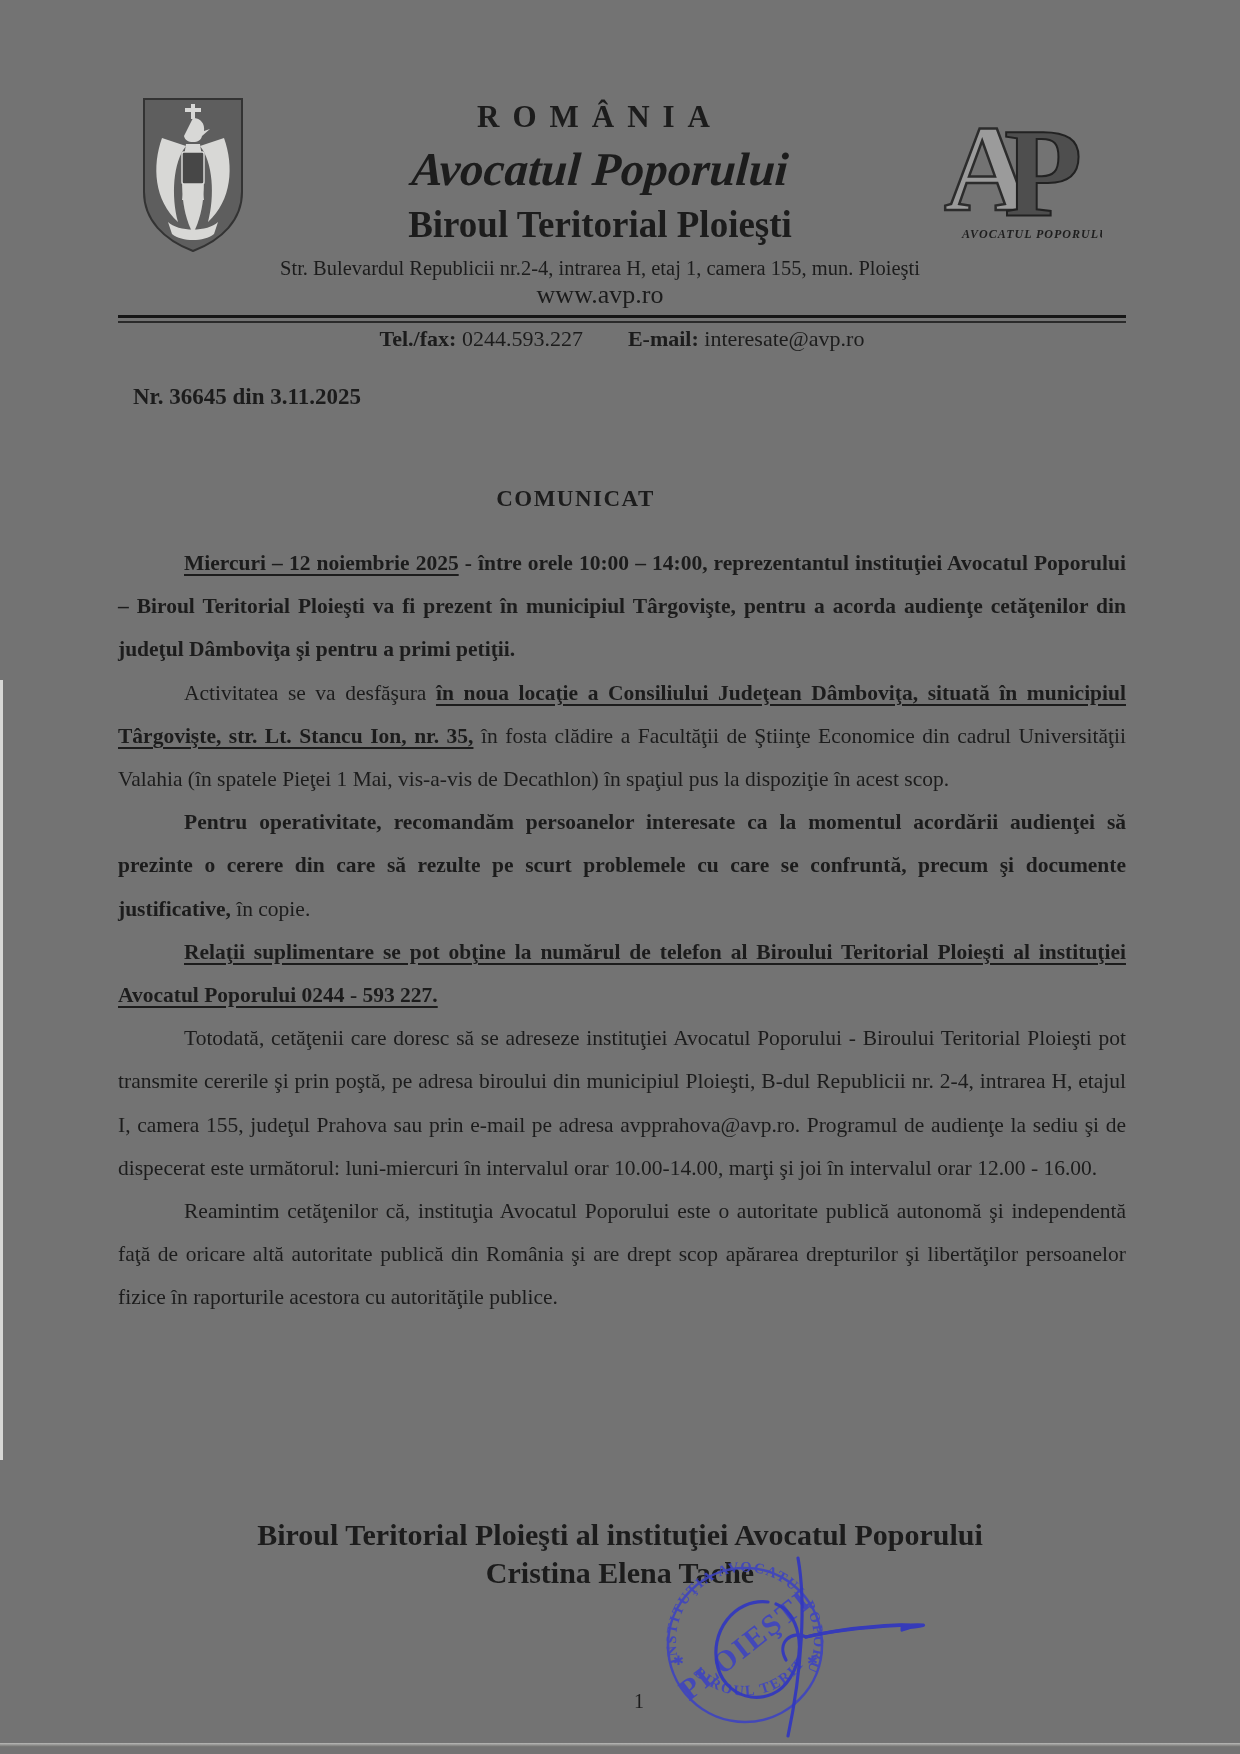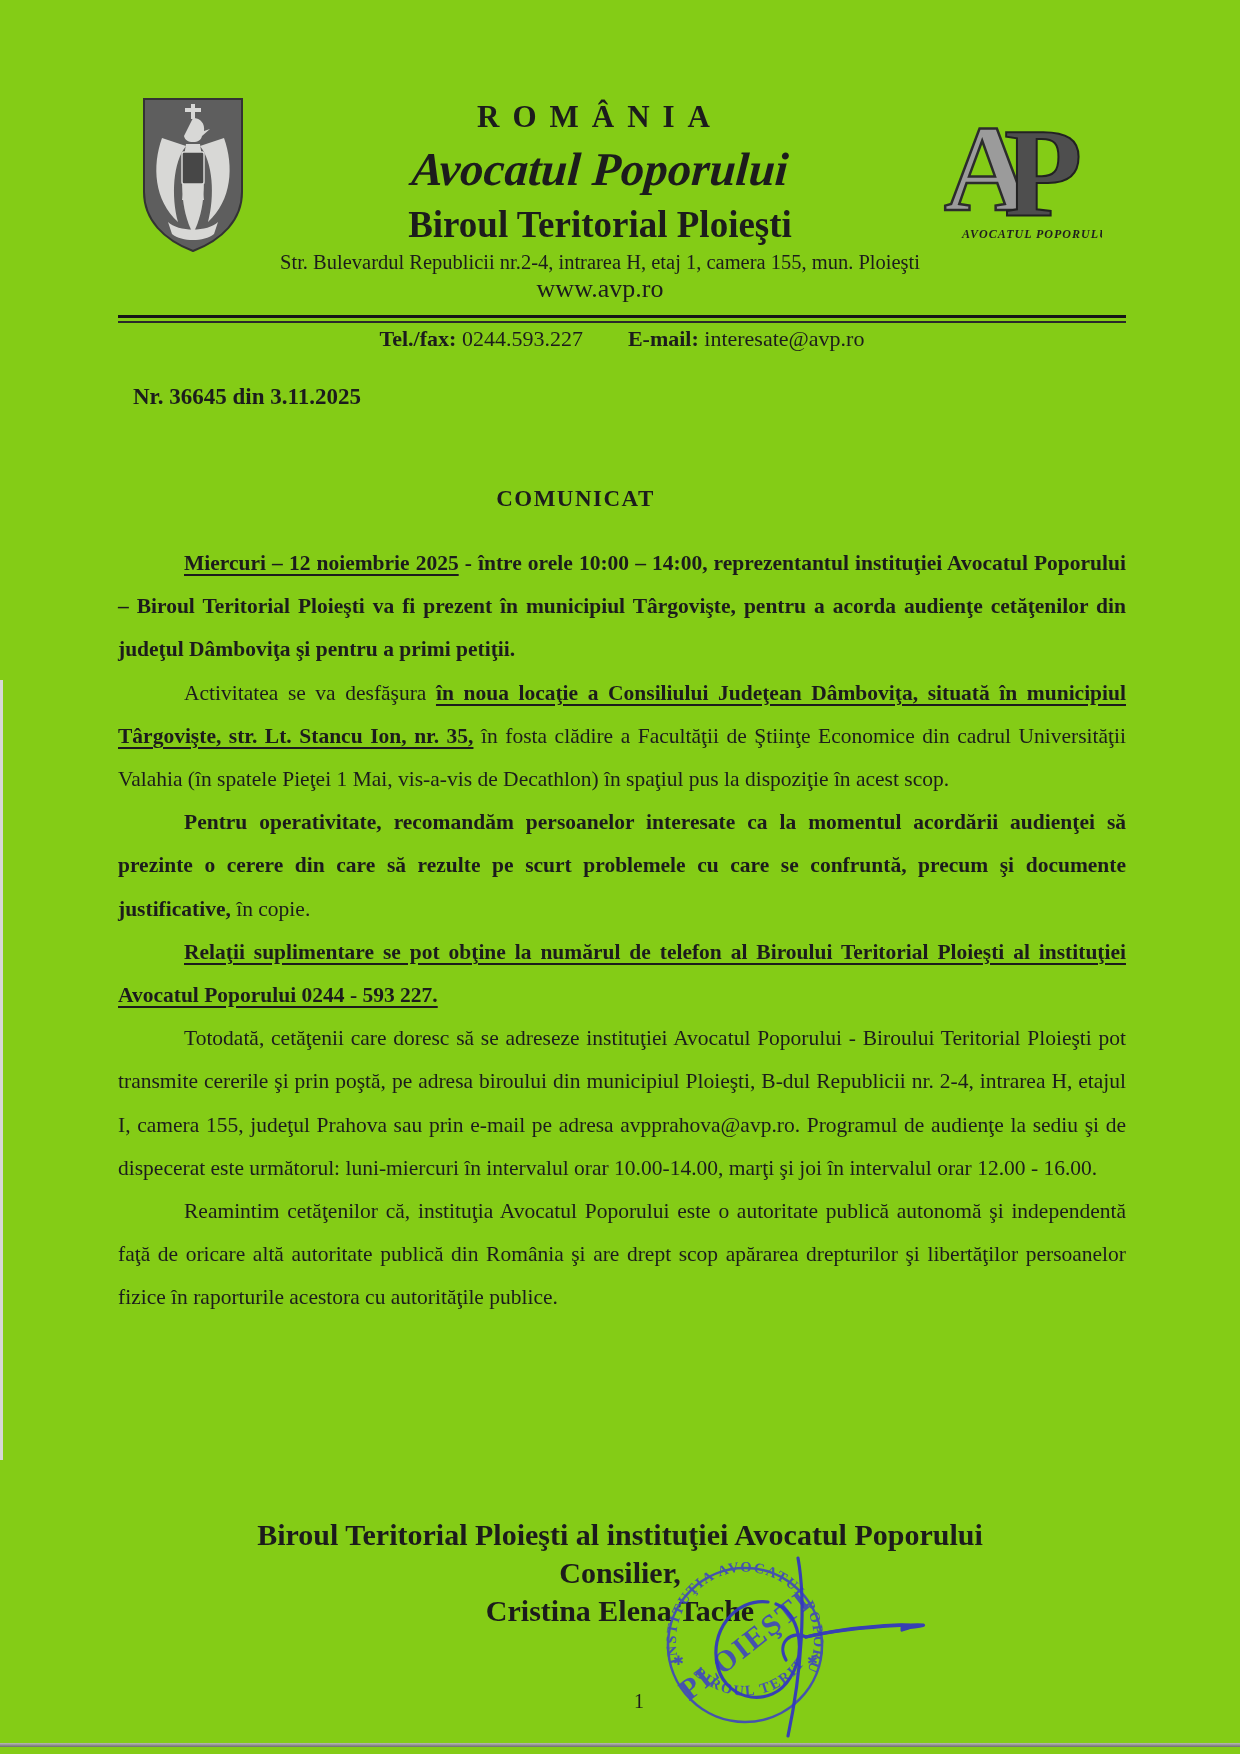--- a/index.html
+++ b/index.html
@@ -1,31 +1,31 @@
 <!DOCTYPE html>
 <html><head>
 <meta charset="utf-8">
 <style>
   html,body{margin:0;padding:0;background:#888;}
   .page{
     position:relative;
     width:1240px;height:1754px;
     margin:0 auto;
-    background:#84cc16;
+    background:#737373;
     overflow:hidden;
     color:#1c1c1c;
     font-family:"Liberation Serif","DejaVu Serif",serif;
   }
   
   .coa{position:absolute;left:138px;top:96px;width:110px;height:158px;}
   .header-center{position:absolute;left:250px;top:100px;width:700px;text-align:center;}
   .country{font-size:31px;font-weight:bold;letter-spacing:13px;line-height:34px;}
   .script-name{font-size:47px;font-style:italic;font-weight:600;line-height:58px;margin-top:6px;transform:skewX(-4deg);}
   .office{font-size:37px;font-weight:bold;line-height:32px;margin-top:11px;}
-  .address{font-size:20.5px;line-height:27px;margin-top:8px;}
+  .address{font-size:20.5px;line-height:27px;margin-top:14px;}
   .website{font-size:26px;line-height:26px;}
   .ap-logo{position:absolute;left:942px;top:98px;width:160px;height:148px;}
   .double-rule{position:absolute;left:118px;top:315px;width:1008px;}
   .double-rule .r1{height:3px;background:#161616;}
   .double-rule .r2{height:2px;background:#2a2a2a;margin-top:3px;}
   .contact-line{
     position:absolute;left:118px;top:326px;width:1008px;
     text-align:center;font-size:22px;
   }
   .contact-line .lbl{font-weight:bold;}
@@ -109,21 +109,20 @@
       <p><span class="run-bu">Miercuri – 12 noiembrie 2025</span><span class="run-b"> - între orele 10:00 – 14:00, reprezentantul instituţiei Avocatul Poporului – Biroul Teritorial Ploieşti va fi prezent în municipiul Târgovişte, pentru a acorda audienţe cetăţenilor din judeţul Dâmboviţa şi pentru a primi petiţii.</span></p>
       <p><span class="run-r">Activitatea se va desfăşura </span><span class="run-bu">în noua locaţie a Consiliului Judeţean Dâmboviţa, situată în municipiul Târgovişte, str. Lt. Stancu Ion, nr. 35,</span><span class="run-r"> în fosta clădire a Facultăţii de Ştiinţe Economice din cadrul Universităţii Valahia (în spatele Pieţei 1 Mai, vis-a-vis de Decathlon) în spaţiul pus la dispoziţie în acest scop.</span></p>
       <p><span class="run-b">Pentru operativitate, recomandăm persoanelor interesate ca la momentul acordării audienţei să prezinte o cerere din care să rezulte pe scurt problemele cu care se confruntă, precum şi documente justificative,</span><span class="run-r"> în copie.</span></p>
       <p><span class="run-bu">Relaţii suplimentare se pot obţine la numărul de telefon al Biroului Teritorial Ploieşti al instituţiei Avocatul Poporului 0244 - 593 227.</span></p>
       <p><span class="run-r">Totodată, cetăţenii care doresc să se adreseze instituţiei Avocatul Poporului - Biroului Teritorial Ploieşti pot transmite cererile şi prin poştă, pe adresa biroului din municipiul Ploieşti, B-dul Republicii nr. 2-4, intrarea H, etajul I, camera 155, judeţul Prahova sau prin e-mail pe adresa avpprahova@avp.ro. Programul de audienţe la sediu şi de dispecerat este următorul: luni-miercuri în intervalul orar 10.00-14.00, marţi şi joi în intervalul orar 12.00 - 16.00.</span></p>
       <p><span class="run-r">Reamintim cetăţenilor că, instituţia Avocatul Poporului este o autoritate publică autonomă şi independentă faţă de oricare altă autoritate publică din România şi are drept scop apărarea drepturilor şi libertăţilor persoanelor fizice în raporturile acestora cu autorităţile publice.</span></p>
     </div>
 
   <div class="sig-block">
     <div>Biroul Teritorial Ploieşti al instituţiei Avocatul Poporului</div>
-    <div>Consilier,</div>
     <div>Cristina Elena Tache</div>
   </div>
 
   <svg class="stamp" viewBox="0 0 205 205">
     <g opacity="0.88">
       <circle cx="102" cy="102" r="77" fill="none" stroke="#3d43c2" stroke-width="2.6"></circle>
       <defs>
         <path id="arcTop" d="M 41,130 A 69,69 0 1 1 163,130" fill="none"></path>
         <path id="arcBottom" d="M 40,116 A 71,71 0 0 0 164,116" fill="none"></path>
       </defs>

